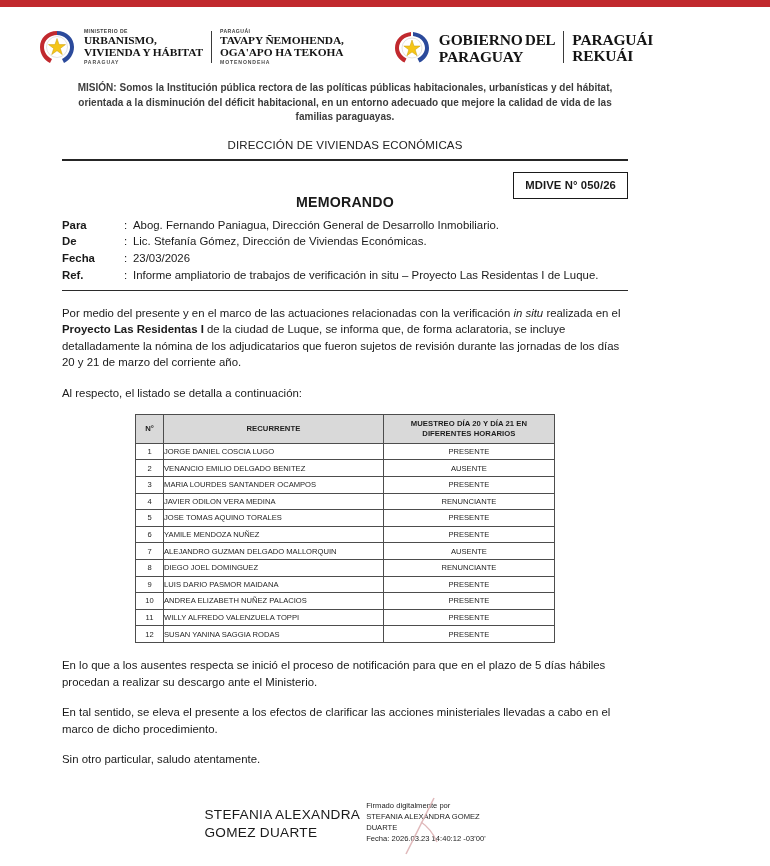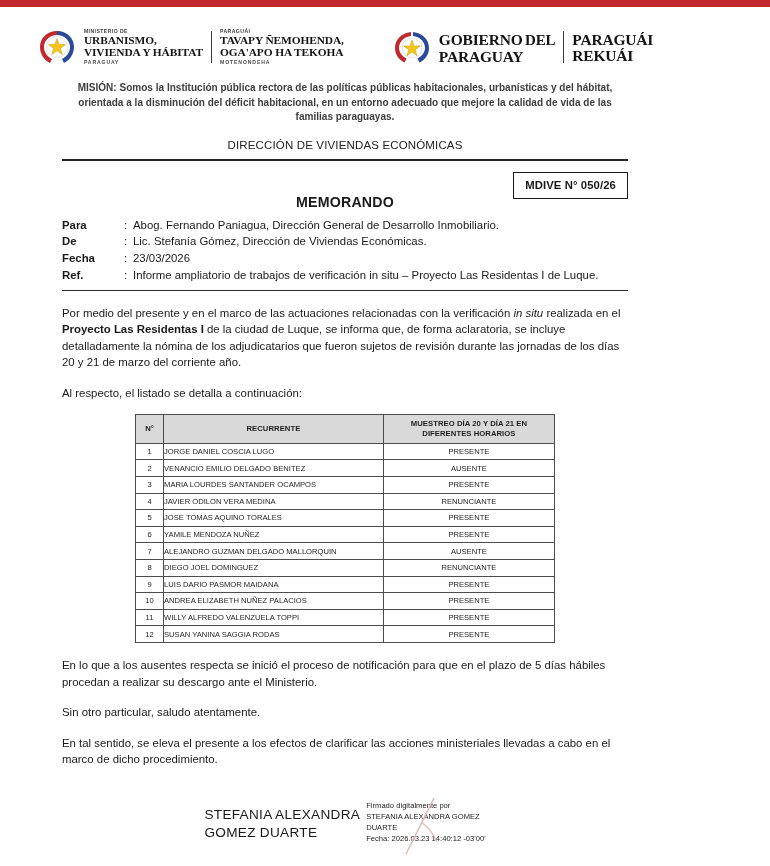--- a/index.html
+++ b/index.html
@@ -421,22 +421,22 @@
           <tr>
             <td class="c-n">12</td>
             <td class="c-name">SUSAN YANINA SAGGIA RODAS</td>
             <td class="c-state">PRESENTE</td>
           </tr>
         </tbody>
     </table>
   </div>
 
   <p class="para">En lo que a los ausentes respecta se inició el proceso de notificación para que en el plazo de 5 días hábiles procedan a realizar su descargo ante el Ministerio.</p>
+  <p class="para">En tal sentido, se eleva el presente a los efectos de clarificar las acciones ministeriales llevadas a cabo en el marco de dicho procedimiento.</p>
   <p class="para">Sin otro particular, saludo atentamente.</p>
-  <p class="para">En tal sentido, se eleva el presente a los efectos de clarificar las acciones ministeriales llevadas a cabo en el marco de dicho procedimiento.</p>
 
   <div class="sig-area">
     <div class="sig-inner">
       <div class="sig-name">STEFANIA  ALEXANDRA
 GOMEZ DUARTE</div>
       <span class="sig-flourish">
         <svg viewBox="0 0 52 62" width="52" height="62" aria-hidden="true">
           <path d="M34 2 C27 16 18 34 6 58" stroke="#e0b9bb" stroke-width="1.6" fill="none"></path>
           <path d="M21 26 C27 30 33 37 37 46" stroke="#e0b9bb" stroke-width="1.4" fill="none"></path>
         </svg>

